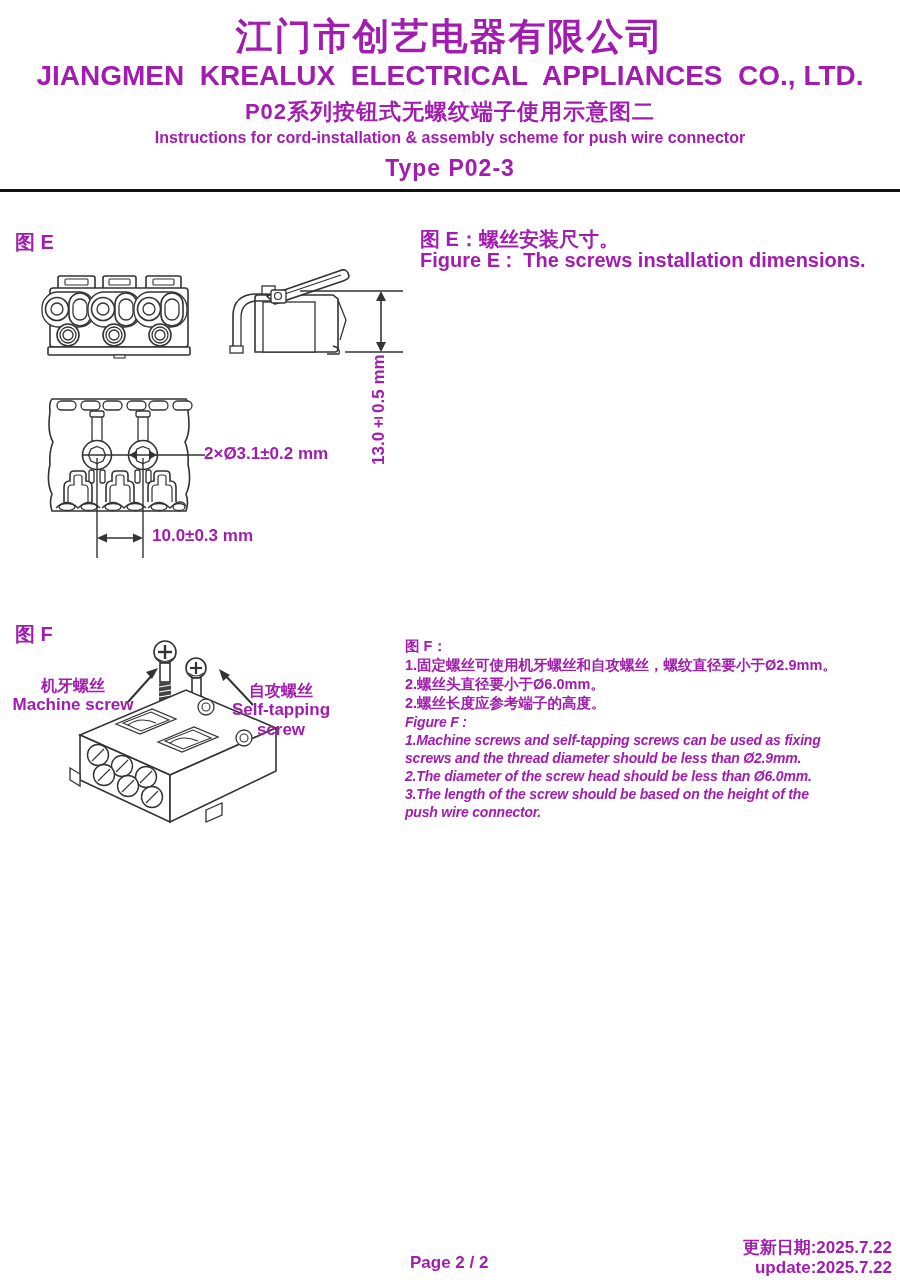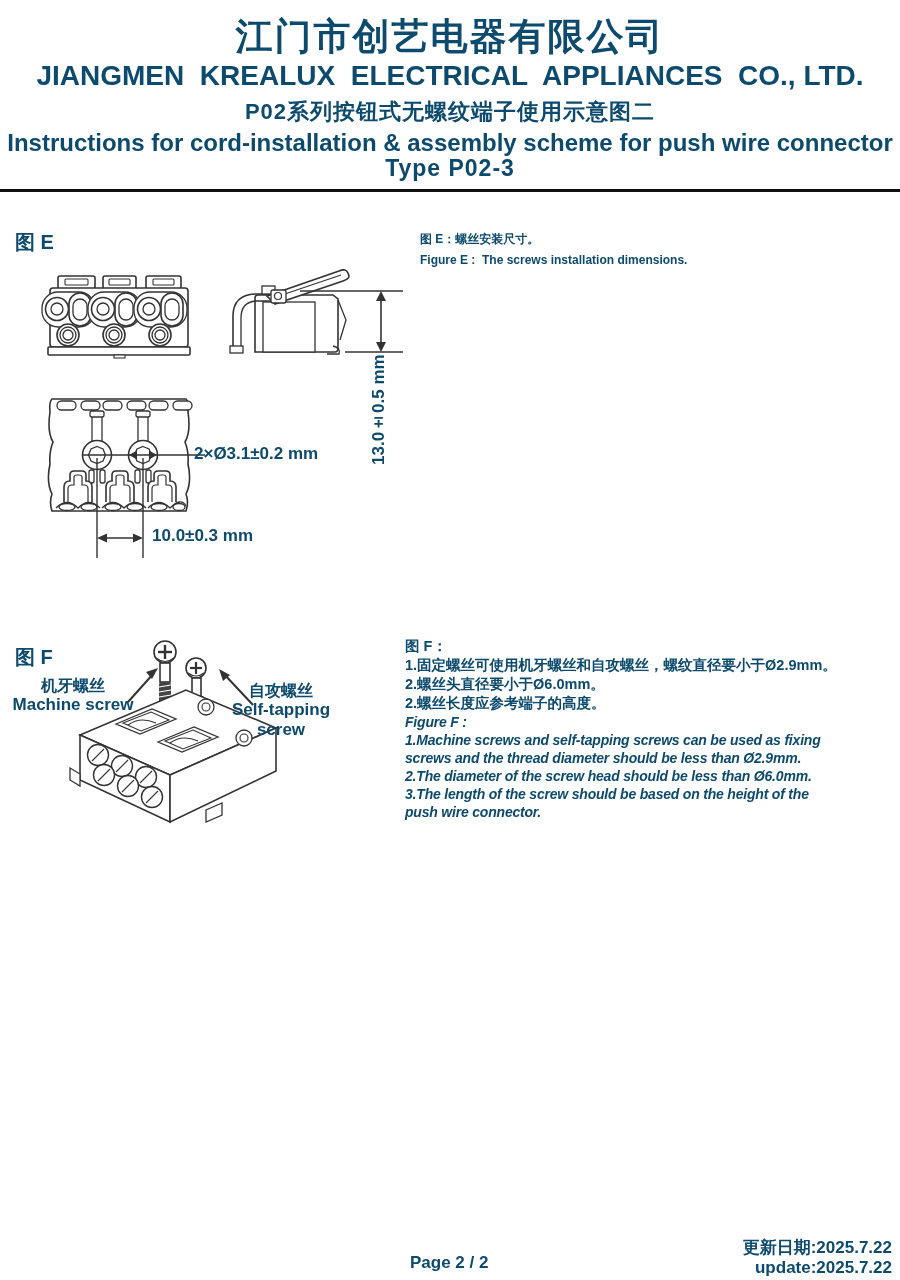--- a/index.html
+++ b/index.html
@@ -1,31 +1,31 @@
 <!DOCTYPE html>
 <html><head>
 <meta charset="utf-8">
 <style>
   html,body{margin:0;padding:0;background:#ffffff;}
   #page{position:relative;width:900px;height:1280px;background:#ffffff;overflow:hidden;
-        font-family:"Liberation Sans","DejaVu Sans",sans-serif;color:#0c4a6e;}
+        font-family:"Liberation Sans","DejaVu Sans",sans-serif;color:#a21caf;}
   .abs{position:absolute;}
   .b{font-weight:bold;}
   .pre{white-space:pre;}
   .center{left:0;width:900px;text-align:center;}
   
   .t-cn1{top:12px;font-size:37px;letter-spacing:2px;}
   .t-en1{top:60px;font-size:28px;letter-spacing:0px;}
   .t-cn2{top:97px;font-size:22px;letter-spacing:1px;}
-  .t-en2{top:129px;font-size:24px;}
+  .t-en2{top:129px;font-size:16px;}
   .t-type{top:155px;font-size:23px;letter-spacing:1px;}
   .divider{top:189px;left:0;width:900px;height:3px;background:#111;}
   
   .figlabel{font-size:20px;font-weight:bold;}
-  .cap{font-size:12px;font-weight:bold;line-height:20px;}
+  .cap{font-size:20px;font-weight:bold;line-height:20px;}
   
   .dim{font-size:17px;font-weight:bold;letter-spacing:0px;}
   .dim-rot{writing-mode:vertical-rl;transform:rotate(180deg);height:120px;width:24px;
            font-size:17px;font-weight:bold;text-align:center;line-height:24px;}
   
   .screwlabel{text-align:center;font-weight:bold;margin-top:7px;}
   .screwlabel .cn{font-size:16px;line-height:19px;}
   .screwlabel .en{font-size:17px;line-height:20px;}
   
   .notes{left:405px;width:470px;}
@@ -188,25 +188,25 @@
       <g stroke-width="1.4" fill="none">
         <line x1="82" y1="208" x2="82" y2="308"></line>
         <line x1="128" y1="208" x2="128" y2="308"></line>
         <line x1="86" y1="288" x2="124" y2="288"></line>
         <polygon points="82,288 92,283.5 92,292.5" fill="#333" stroke="none"></polygon>
         <polygon points="128,288 118,283.5 118,292.5" fill="#333" stroke="none"></polygon>
       </g>
     </g>
   </svg>
 
-  <div class="abs dim" style="left:194px;top:444px;">2×Ø3.1±0.2 mm</div>
+  <div class="abs dim" style="left:204px;top:444px;">2×Ø3.1±0.2 mm</div>
   <div class="abs dim-rot" style="left:367px;top:350px;">13.0±0.5 mm</div>
   <div class="abs dim" style="left:152px;top:526px;">10.0±0.3 mm</div>
 
-  <div class="abs figlabel" style="left:15px;top:621px;margin-top:23px;">图 F</div>
+  <div class="abs figlabel" style="left:15px;top:621px;">图 F</div>
 
   <svg class="abs" style="left:10px;top:628px;" width="400" height="245" viewBox="0 0 400 245">
 
     <g stroke="#333" stroke-width="1.6">
       <circle cx="155" cy="24" r="11" fill="#fff"></circle>
       <path d="M146,30 Q155,37 164,30" fill="none" stroke-width="1.2"></path>
       <line x1="155" y1="17" x2="155" y2="31" stroke-width="2.4"></line>
       <line x1="148" y1="24" x2="162" y2="24" stroke-width="2.4"></line>
       <rect x="150" y="35" width="10" height="19" fill="#fff"></rect>
       <rect x="149" y="54" width="12" height="26" rx="3" fill="#444" stroke="none"></rect>

